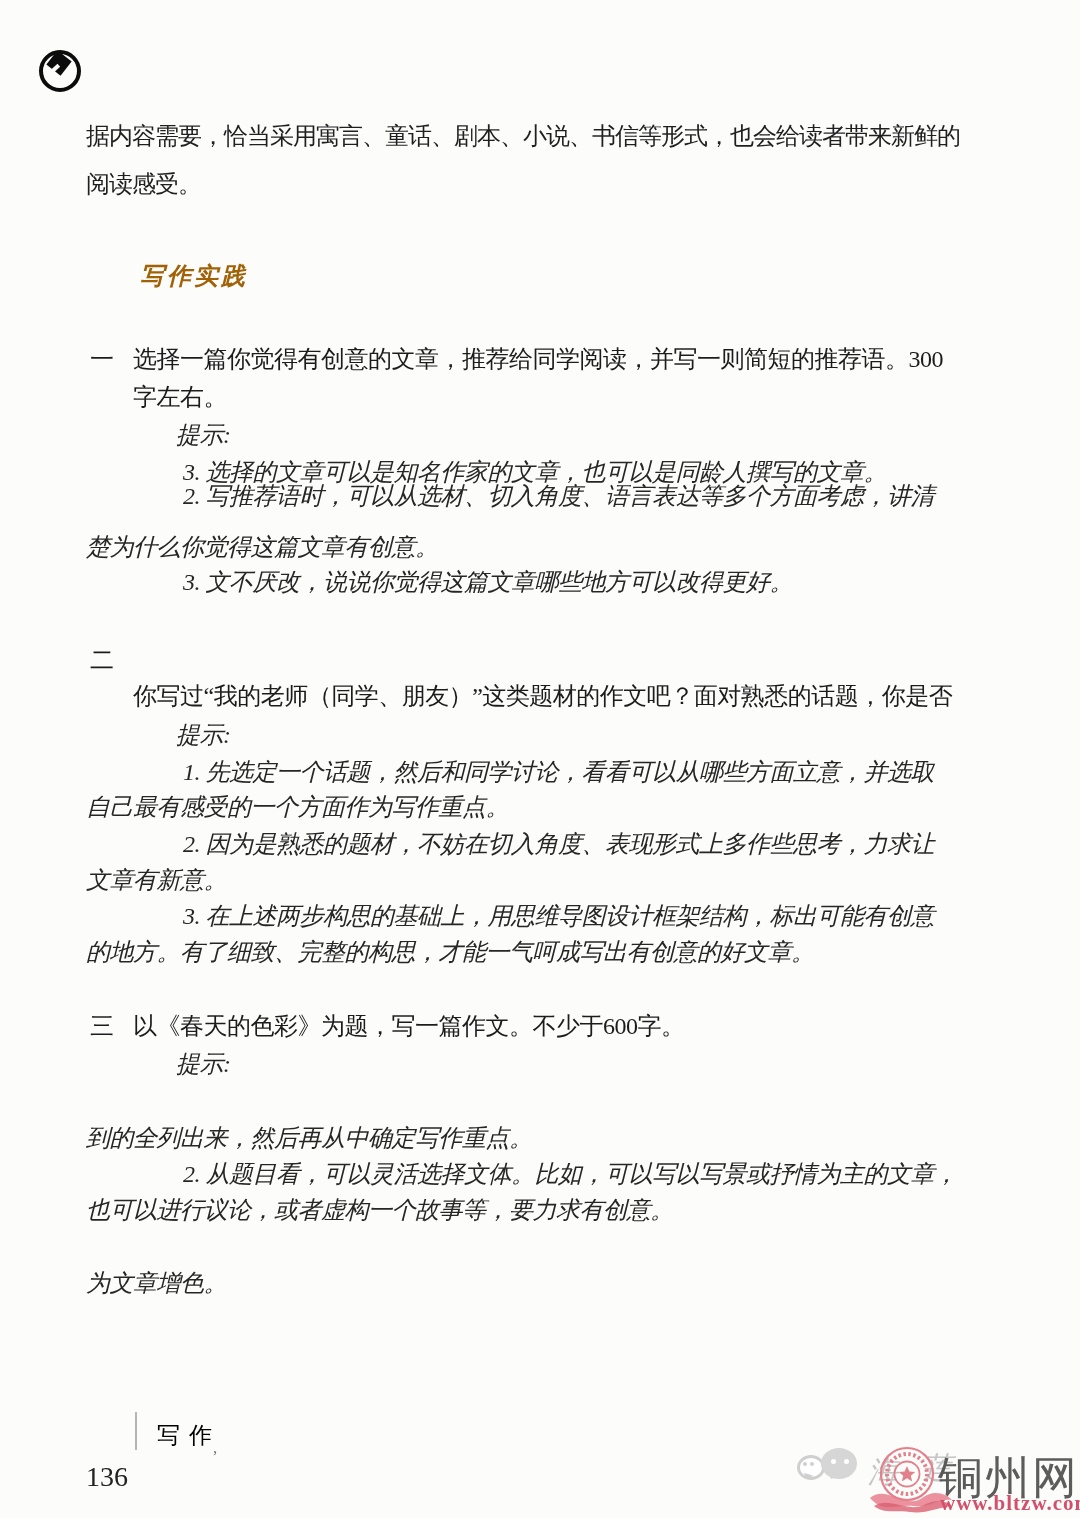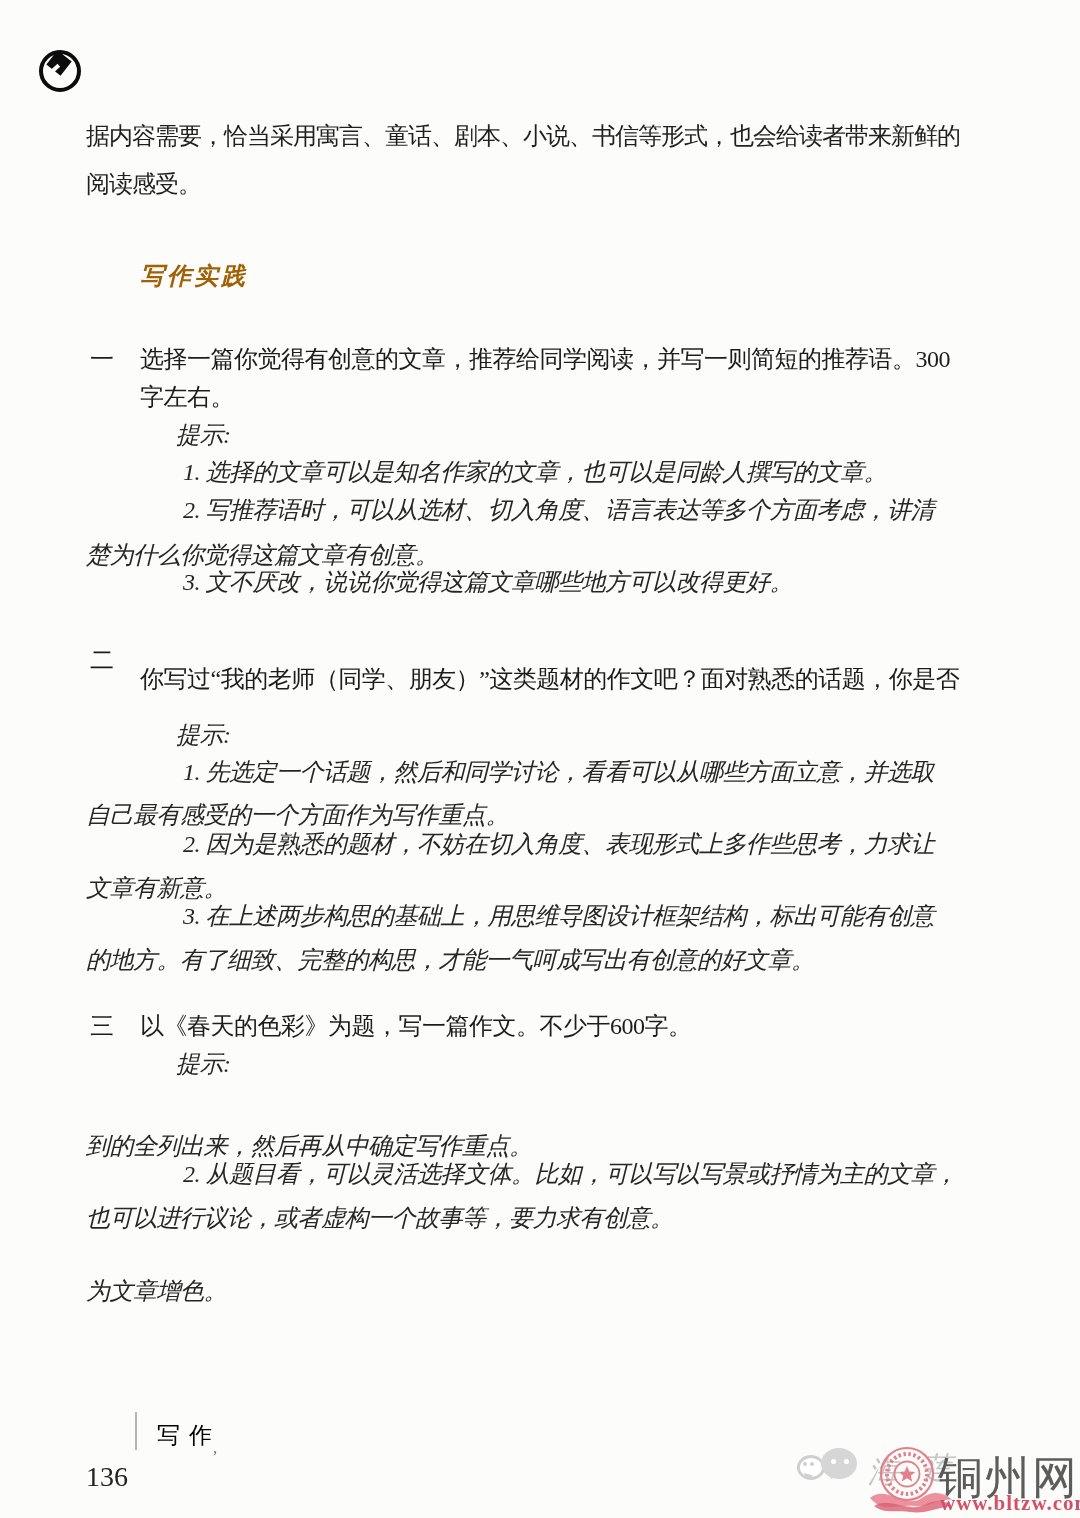--- a/index.html
+++ b/index.html
@@ -16,22 +16,22 @@
   .ln{
     position:absolute;
     white-space:nowrap;
     font-size:24px;
     letter-spacing:-0.5px;
     color:#1f1f1f;
   }
   .stmt{ color:#1c1c1c; }
   .hint{ font-style:italic; color:#262626; }
   .marker{ left:90px; }
-  .body-x{ left:133px;margin-left:7px; }
-  .cont-x{ left:86px;margin-top:8px; }
+  .body-x{ left:133px; }
+  .cont-x{ left:86px; }
   .hintlab-x{ left:176px; }
   .hintfirst-x{ left:183px; }
   .intro-x{ left:86px; letter-spacing:-1px;margin-top:16px; }
 
   .heading{
     position:absolute; left:140px; top:260px;
     font-size:24px; font-weight:bold; font-style:italic;
     letter-spacing:3px; color:#a16207; white-space:nowrap;
   }
 
@@ -89,27 +89,27 @@
 
   <div class="ln intro-x" style="top:104px">据内容需要，恰当采用寓言、童话、剧本、小说、书信等形式，也会给读者带来新鲜的</div>
   <div class="ln intro-x" style="top:152px">阅读感受。</div>
 
   <div class="heading">写作实践</div>
 
   <div class="ln stmt marker" style="top:343px">一</div>
   <div class="ln stmt body-x" style="top:343px">选择一篇你觉得有创意的文章，推荐给同学阅读，并写一则简短的推荐语。300</div>
   <div class="ln stmt body-x" style="top:381px">字左右。</div>
   <div class="ln hint hintlab-x" style="top:419px">提示:</div>
-  <div class="ln hint hintfirst-x" style="top:456px">1. 选择的文章可以是知名作家的文章，也可以是同龄人撰写的文章。</div>
-  <div class="ln hint hintfirst-x" style="top:494px">2. 写推荐语时，可以从选材、切入角度、语言表达等多个方面考虑，讲清</div>
+  <div class="ln hint hintfirst-x" style="top:456px">3. 选择的文章可以是知名作家的文章，也可以是同龄人撰写的文章。</div>
+  <div class="ln hint hintfirst-x" style="top:480px">2. 写推荐语时，可以从选材、切入角度、语言表达等多个方面考虑，讲清</div>
   <div class="ln hint cont-x" style="top:531px">楚为什么你觉得这篇文章有创意。</div>
   <div class="ln hint hintfirst-x" style="top:566px">3. 文不厌改，说说你觉得这篇文章哪些地方可以改得更好。</div>
 
   <div class="ln stmt marker" style="top:644px">二</div>
-  <div class="ln stmt body-x" style="top:663px">你写过“我的老师（同学、朋友）”这类题材的作文吧？面对熟悉的话题，你是否</div>
+  <div class="ln stmt body-x" style="top:680px">你写过“我的老师（同学、朋友）”这类题材的作文吧？面对熟悉的话题，你是否</div>
   <div class="ln hint hintlab-x" style="top:719px">提示:</div>
   <div class="ln hint hintfirst-x" style="top:756px">1. 先选定一个话题，然后和同学讨论，看看可以从哪些方面立意，并选取</div>
   <div class="ln hint cont-x" style="top:791px">自己最有感受的一个方面作为写作重点。</div>
   <div class="ln hint hintfirst-x" style="top:828px">2. 因为是熟悉的题材，不妨在切入角度、表现形式上多作些思考，力求让</div>
   <div class="ln hint cont-x" style="top:864px">文章有新意。</div>
   <div class="ln hint hintfirst-x" style="top:900px">3. 在上述两步构思的基础上，用思维导图设计框架结构，标出可能有创意</div>
   <div class="ln hint cont-x" style="top:936px">的地方。有了细致、完整的构思，才能一气呵成写出有创意的好文章。</div>
 
   <div class="ln stmt marker" style="top:1010px">三</div>
   <div class="ln stmt body-x" style="top:1010px">以《春天的色彩》为题，写一篇作文。不少于600字。</div>

